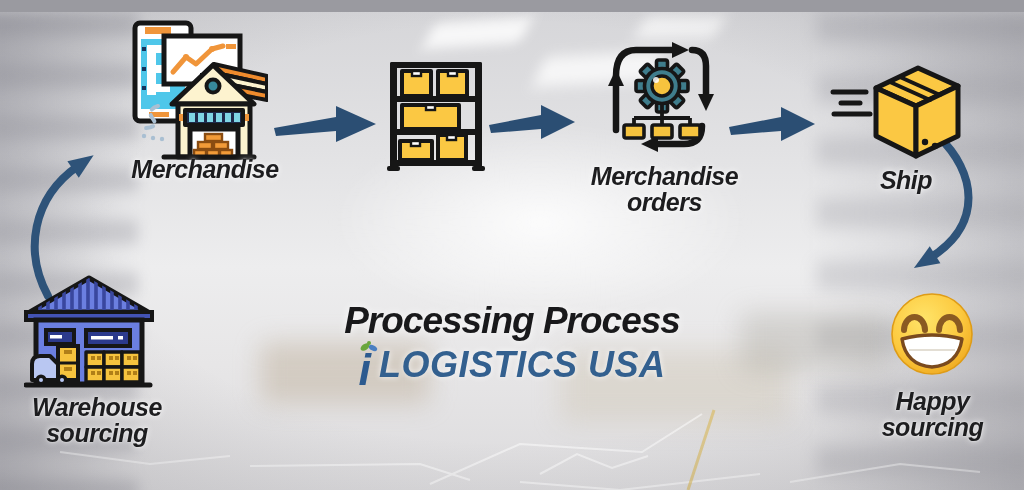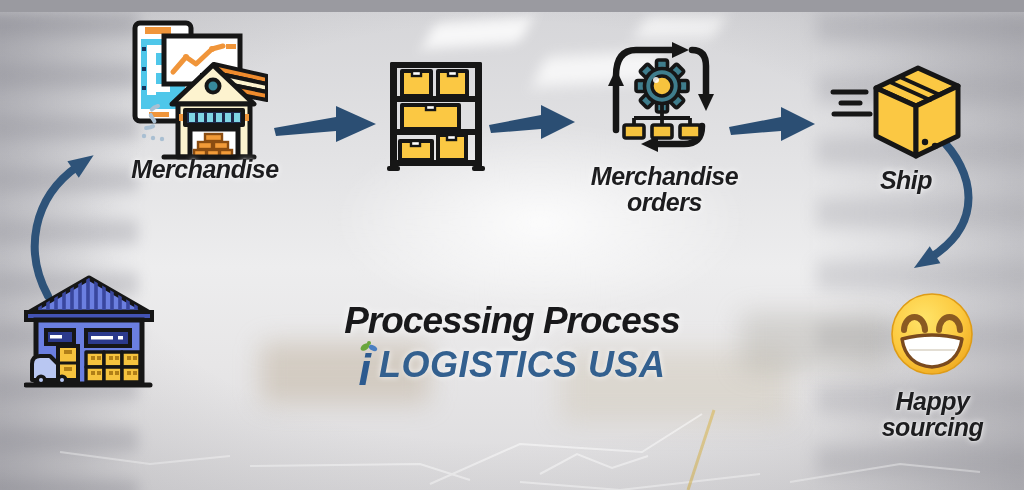--- a/index.html
+++ b/index.html
@@ -341,20 +341,24 @@
     <div>Merchandise</div>
     <div>orders</div>
   </div>
   <div class="label" style="left:856px;top:156px;width:100px;">
     <div>Ship</div>
   </div>
   <div class="label" style="left:870px;top:377px;width:125px;">
     <div>Happy</div>
     <div>sourcing</div>
   </div>
+  <div class="label" style="left:12px;top:383px;width:170px;">
+    <div>Warehouse</div>
+    <div>sourcing</div>
+  </div>
 
   <div class="title">Processing Process</div>
   <div class="brand">
     <span class="mark">
       <svg class="sprout" width="20" height="16" viewBox="0 0 20 16">
         <ellipse cx="6" cy="7" rx="5" ry="3" transform="rotate(-35 6 7)" fill="#6aa63d"></ellipse>
         <ellipse cx="14" cy="8" rx="4.5" ry="2.6" transform="rotate(28 14 8)" fill="#4a7fc1"></ellipse>
         <circle cx="10" cy="3" r="2" fill="#6aa63d"></circle>
       </svg>
       <span>i</span>

